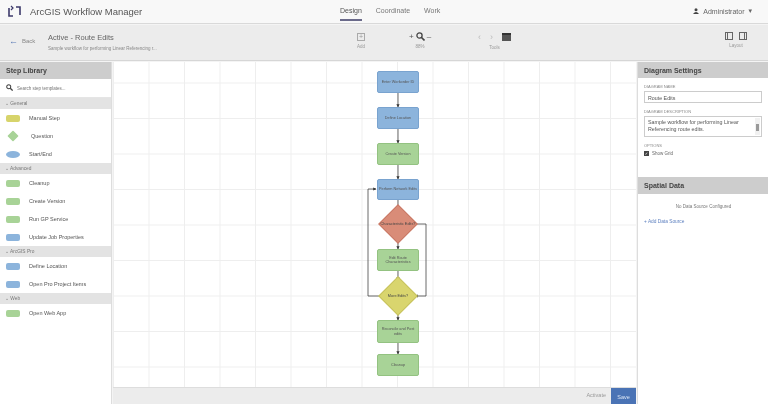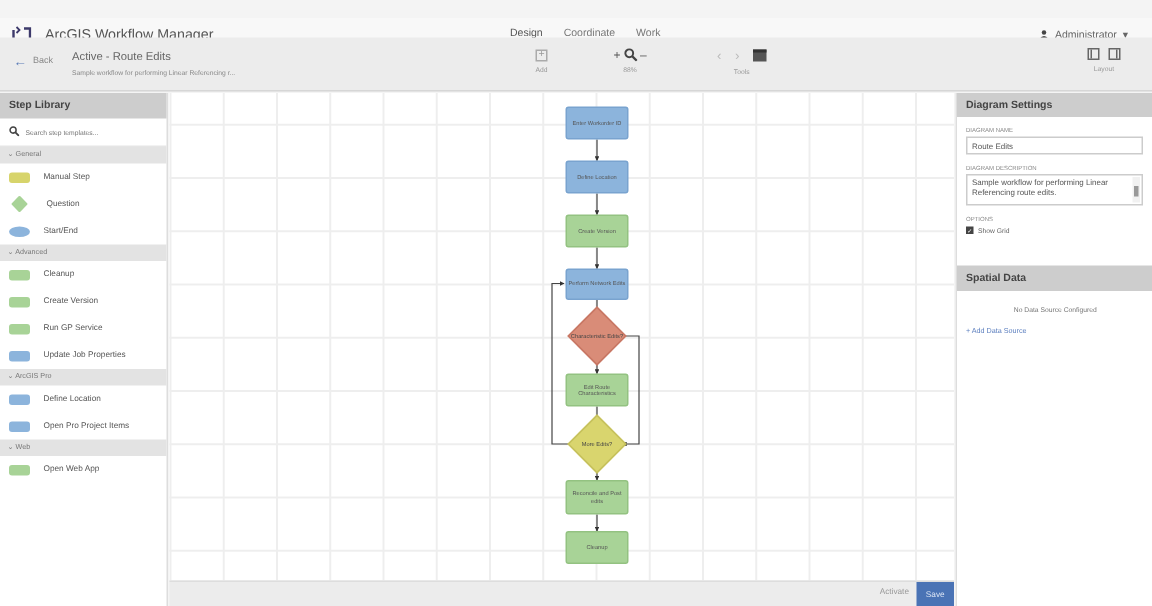--- a/index.html
+++ b/index.html
@@ -1,19 +1,19 @@
 <!DOCTYPE html>
 <html><head>
 <meta charset="utf-8">
 <style>
   * { box-sizing: border-box; margin: 0; padding: 0; }
   html, body { width: 768px; height: 404px; overflow: hidden; background: #f4f4f4; font-family: "Liberation Sans", "DejaVu Sans", sans-serif; color: #444; }
 
   
-  .app-header { position: absolute; left: 0; top: 12px; width: 768px; height: 24px; background: #f8f8f8; border-bottom: 1px solid #d9d9d9; }
+  .app-header { position: absolute; left: 0; top: 0; width: 768px; height: 24px; background: #f8f8f8; border-bottom: 1px solid #d9d9d9; }
   .app-logo { position: absolute; left: 8px; top: 5px; width: 13px; height: 13px; }
   .app-title { position: absolute; left: 30px; top: 6px; font-size: 9.5px; color: #555; }
   .nav-tabs { position: absolute; left: 340px; top: 7px; display: flex; gap: 14px; font-size: 7px; color: #777; }
   .nav-tab { position: relative; cursor: pointer; padding-bottom: 7px; }
   .nav-tab.active { color: #555; }
   .nav-tab.active::after { content: ""; position: absolute; left: 0; right: 0; bottom: 0; height: 2px; background: #6a6a8a; }
   .user-menu { position: absolute; right: 16px; top: 7px; font-size: 7px; color: #666; display: flex; align-items: center; gap: 4px; cursor: pointer; }
 
   
   .toolbar { position: absolute; left: 0; top: 25px; width: 768px; height: 36px; background: #ececec; border-bottom: 1px solid #d6d6d6; }

